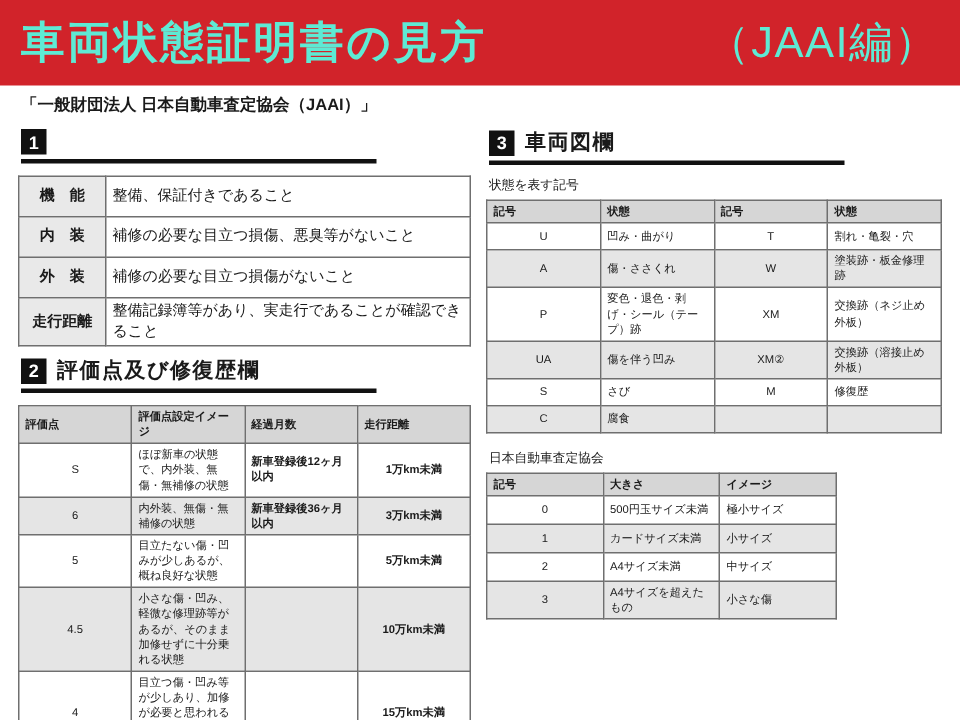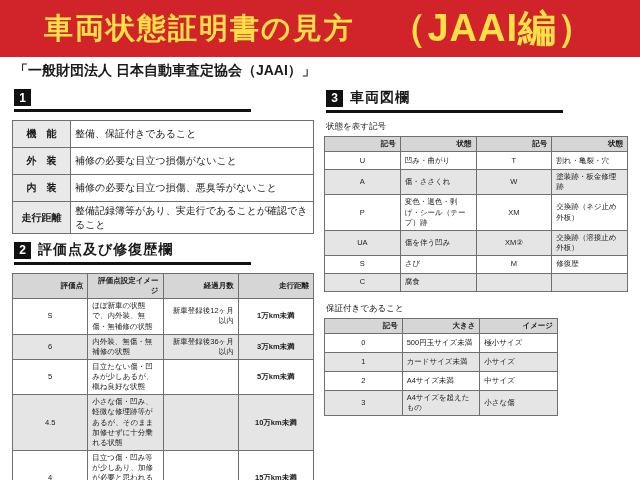--- a/index.html
+++ b/index.html
@@ -1,52 +1,52 @@
 <!DOCTYPE html>
 <html><head>
 <meta charset="utf-8">
 <style>
   * { margin:0; padding:0; box-sizing:border-box; }
   html,body { width:640px; height:480px; background:#fff; overflow:hidden;
               font-family:"Liberation Sans","DejaVu Sans",sans-serif; color:#1a1a1a; }
 
   
-  .banner { height:57px; background:#d1232a; color:#fde047; display:flex;
-            align-items:center; justify-content:space-between; padding:0 44px; }
+  .banner { height:57px; background:#d1232a; color:#5eead4; display:flex;
+            align-items:center; justify-content:space-between; padding:0 14px; }
   .banner .t { font-size:29px; font-weight:bold; letter-spacing:2px; }
-  .banner .e { font-size:38px; font-weight:bold; letter-spacing:1px; }
-
-  .subtitle { font-size:14px; font-weight:bold; padding:5px 14px 2px; }
+  .banner .e { font-size:29px; font-weight:normal; letter-spacing:1px; }
+
+  .subtitle { font-size:11px; font-weight:bold; padding:5px 14px 2px; }
 
   
   .main { display:flex; gap:10px; padding:0 12px; }
   .col-left { width:302px; }
   .col-right { width:304px; }
 
   
   .sec-header { display:flex; align-items:center; gap:7px; border-bottom:3px solid #111;
                 padding-bottom:3px; margin:7px 0 8px 2px; width:237px; }
   .badge { width:17px; height:17px; background:#111; color:#fff; font-weight:bold;
            font-size:12px; display:flex; align-items:center; justify-content:center; flex:0 0 17px; }
   .sec-title { font-size:14px; font-weight:bold; letter-spacing:1px; }
 
   
   table { border-collapse:collapse; width:100%; table-layout:fixed; }
   th, td { border:1px solid #6f6f6f; font-size:7.5px; padding:2px 4px; line-height:1.35;
            overflow:hidden; }
-  th { background:#d6d6d6; text-align:right; font-weight:bold; height:15px; }
+  th { background:#d6d6d6; text-align:left; font-weight:bold; height:15px; }
 
   
   .t1 td { font-size:10px; height:27px;margin-top:16px; }
   .t1 td:nth-child(1) { width:58px; background:#e9e9e9; text-align:center; font-weight:bold; }
 
   
   .t2 td:nth-child(1) { width:37px; text-align:center; }
   .t2 td:nth-child(2) { width:131px; }
-  .t2 td:nth-child(3) { width:62px; text-align:right; }
+  .t2 td:nth-child(3) { width:62px; text-align:left;font-weight:bold; }
   .t2 td:nth-child(4) { width:66px; text-align:center;font-weight:bold; }
   .t2 tbody tr { height:15px; }
   .t2 tbody tr:nth-child(even) { background:#e5e5e5; }
 
   
   .t3 td:nth-child(1), .t3 td:nth-child(3) { width:40px; text-align:center; }
   .t3 tbody tr { height:18px; }
   .t3 tbody tr:nth-child(even) { background:#e5e5e5; }
 
   
@@ -77,26 +77,26 @@
     <div class="sec-header">
       <span class="badge">1</span>
     </div>
     <table class="t1">
       <tbody>
           <tr>
             <td>機　能</td>
             <td>整備、保証付きであること</td>
           </tr>
           <tr>
+            <td>内　装</td>
+            <td>補修の必要な目立つ損傷、悪臭等がないこと</td>
+          </tr>
+          <tr>
             <td>外　装</td>
             <td>補修の必要な目立つ損傷がないこと</td>
-          </tr>
-          <tr>
-            <td>内　装</td>
-            <td>補修の必要な目立つ損傷、悪臭等がないこと</td>
           </tr>
           <tr>
             <td>走行距離</td>
             <td>整備記録簿等があり、実走行であることが確認できること</td>
           </tr>
         </tbody>
     </table>
 
     <div class="sec-header">
       <span class="badge">2</span>
@@ -199,21 +199,21 @@
             <td>C</td>
             <td>腐食</td>
             <td></td>
             <td></td>
           </tr>
         </tbody>
     </table>
 
     <div class="gap"></div>
 
-    <div class="tbl-label">保証付きであること</div>
+    <div class="tbl-label">日本自動車査定協会</div>
     <table class="t4">
       <thead>
           <tr>
             <th>記号</th>
             <th>大きさ</th>
             <th>イメージ</th>
           </tr>
         </thead>
       <tbody>
           <tr>

